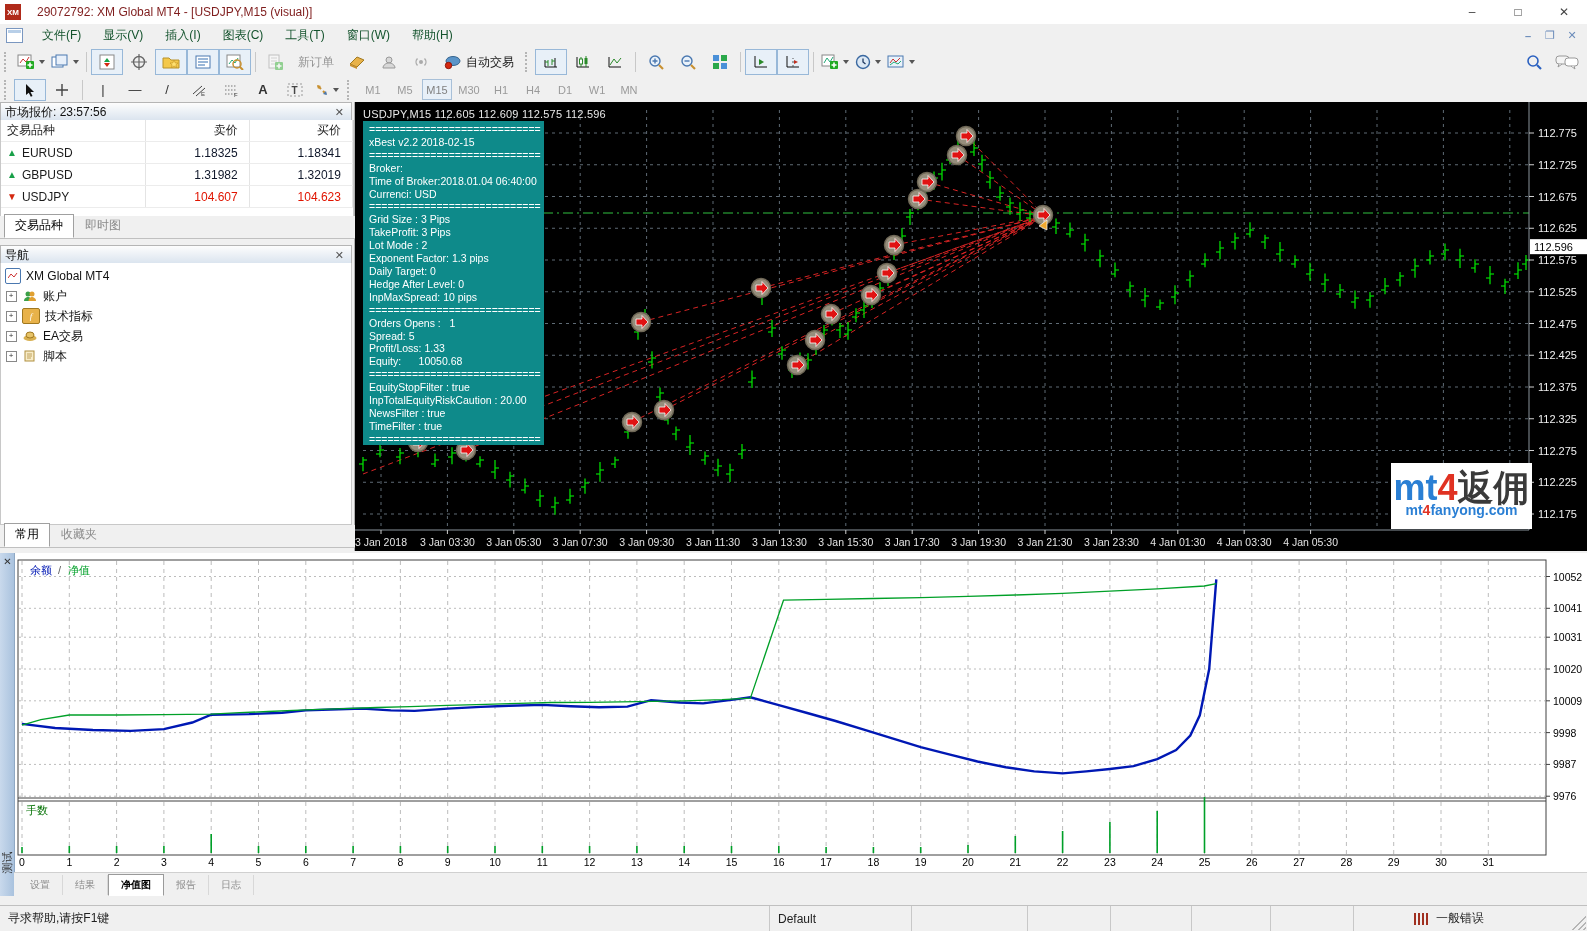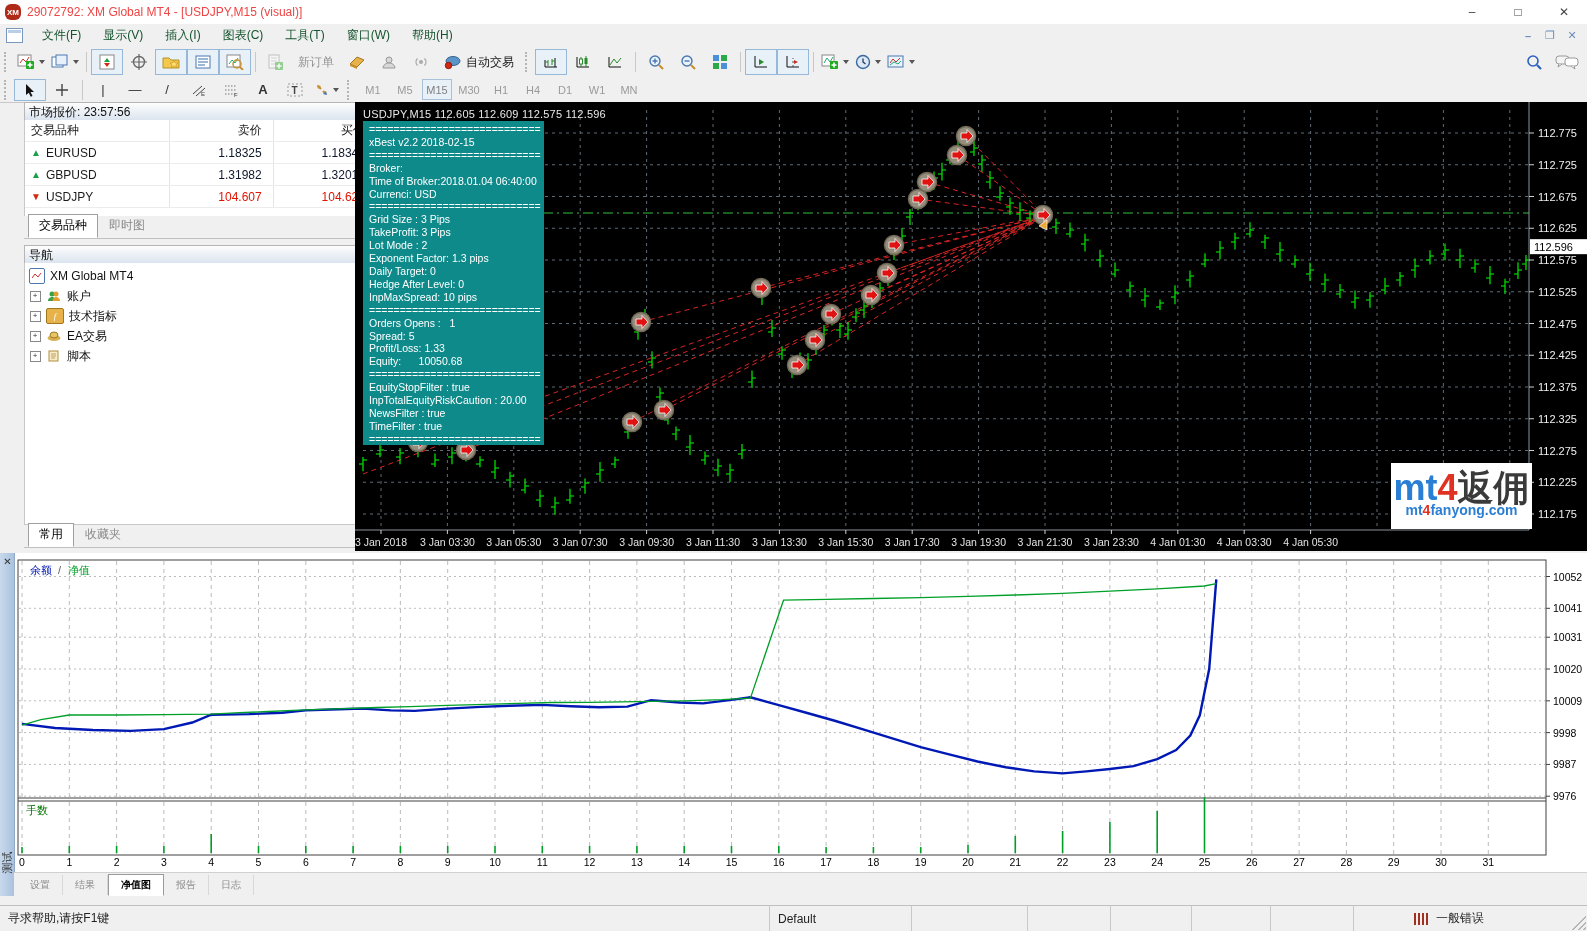--- a/index.html
+++ b/index.html
@@ -2,23 +2,23 @@
 <html><head>
 <meta charset="utf-8">
 <style>
   html,body{margin:0;padding:0;}
   body{width:1587px;height:931px;position:relative;background:#f0f0f0;
        font-family:"Liberation Sans","DejaVu Sans",sans-serif;font-size:12px;color:#1a1a1a;
        overflow:hidden;-webkit-font-smoothing:antialiased;}
   .abs{position:absolute;}
   
   .titlebar{left:0;top:0;width:1587px;height:24px;background:#ffffff;display:flex;align-items:center;border-bottom:1px solid #e4e4e4;}
-  .app-logo{width:16px;height:16px;margin:0 6px 0 5px;background:#b02a1a;color:#fff;font-size:8px;font-weight:bold;
-            display:flex;align-items:center;justify-content:center;border-radius:6px;}
-  .title-text{font-size:12px;color:#ef4444;}
+  .app-logo{width:16px;height:16px;margin:0 16px 0 5px;background:#b02a1a;color:#fff;font-size:8px;font-weight:bold;
+            display:flex;align-items:center;justify-content:center;border-radius:0;}
+  .title-text{font-size:12px;color:#7f1d1d;}
   .win-controls{margin-left:auto;display:flex;height:24px;}
   .win-btn{width:46px;height:24px;display:flex;align-items:center;justify-content:center;color:#444;font-size:12px;}
   
   .menubar{left:0;top:24px;width:1587px;height:23px;background:#f0f0f0;display:flex;align-items:center;border-bottom:1px solid #dcdcdc;}
   .mdi-icon{width:15px;height:13px;border:1px solid #7a97c0;background:#fff;margin:0 8px 0 6px;position:relative;}
   .mdi-icon::before{content:"";position:absolute;left:1px;top:1px;right:1px;height:3px;background:#b8cfe8;}
   .menu-item{padding:3px 11px;color:#14532d;}
   .mdi-controls{margin-left:auto;display:flex;margin-right:4px;}
   .mdi-btn{width:22px;height:18px;display:flex;align-items:center;justify-content:center;color:#6b8cba;font-size:11px;font-weight:bold;}
   
@@ -28,21 +28,21 @@
   .tb-btn{height:24px;min-width:26px;display:flex;align-items:center;justify-content:center;border:1px solid transparent;padding:0 2px;}
   .tb-btn.pressed{background:#e8f0f8;border:1px solid #98b8d8;}
   .tb-btn.disabled{opacity:.45;}
   .tb-sep{width:1px;height:20px;background:#c8c8c8;margin:0 4px;}
   .caret{width:0;height:0;border-left:3px solid transparent;border-right:3px solid transparent;border-top:4px solid #555;margin-left:4px;}
   .tb-label{margin-left:4px;font-size:12px;}
   .tf-btn{height:19px;min-width:28px;display:flex;align-items:center;justify-content:center;color:#9a9a9a;font-size:11px;border:1px solid transparent;margin:0 1px;}
   .tf-btn.pressed{background:#e8f0f8;border:1px solid #a8c0d8;color:#808080;}
   .tool-glyph{font-size:13px;color:#333;}
   
-  .left-panel{left:0;top:102px;width:354px;height:449px;background:#f0f0f0;border-right:1px solid #b0b0b0;margin-left:24px;}
+  .left-panel{left:0;top:102px;width:354px;height:449px;background:#f0f0f0;border-right:1px solid #b0b0b0;}
   .panel-header{height:18px;background:linear-gradient(#fdfdfd,#d9e3ee);border:1px solid #b5b5b5;display:flex;align-items:center;padding:0 4px;font-size:12px;color:#101010;}
   .panel-close{margin-left:auto;color:#555;font-size:11px;font-weight:bold;padding:0 3px;}
   .mw-table{position:absolute;left:0;top:18px;width:352px;height:96px;background:#fff;border:1px solid #c8c8c8;border-top:none;}
   .mw-row{display:flex;height:21px;align-items:center;border-bottom:1px solid #ececec;}
   .mw-cell-sym{width:150px;padding-left:6px;display:flex;align-items:center;gap:5px;border-right:1px solid #e4e4e4;height:100%;}
   .mw-cell-num{width:99px;text-align:right;padding-right:11px;border-right:1px solid #e4e4e4;height:100%;display:flex;align-items:center;justify-content:flex-end;}
   .mw-head{font-size:12px;color:#222;}
   .blue{color:#0f172a;} .red{color:#e01400;}
   .arrow-up{color:#18a048;font-size:10px;} .arrow-down{color:#d42810;font-size:10px;}
   .sub-tabs{display:flex;align-items:flex-end;height:22px;border-bottom:1px solid #c0c0c0;background:#f0f0f0;padding-left:4px;}

